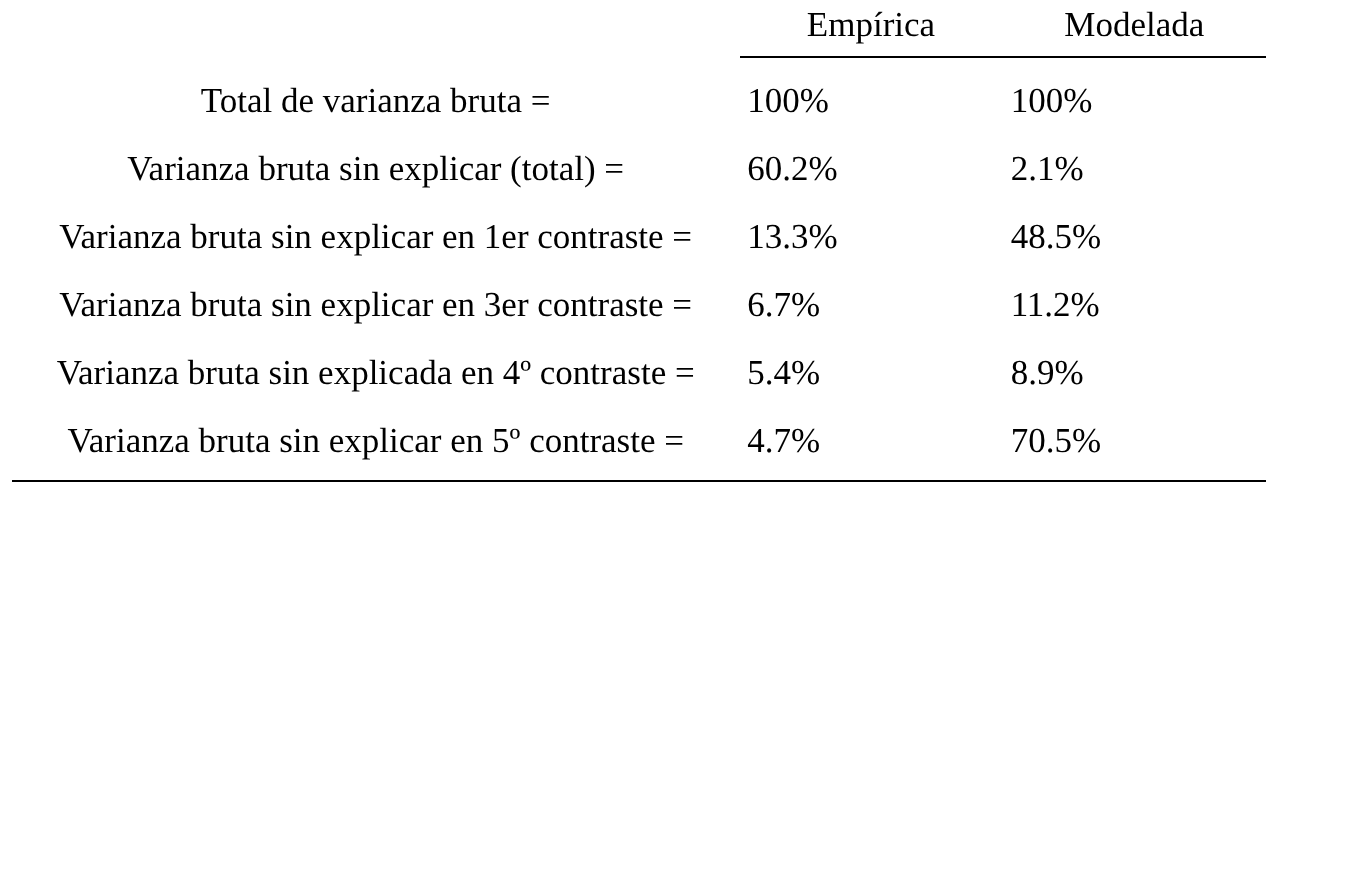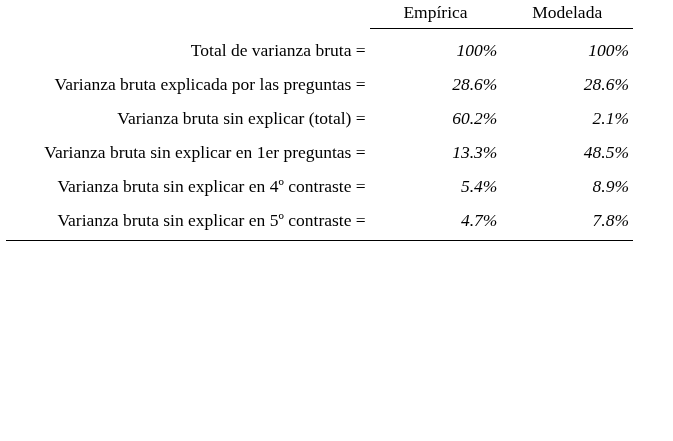--- a/index.html
+++ b/index.html
@@ -43,26 +43,25 @@
   thead th.num-head {
     text-align: center;
     border-bottom: 1.3px solid #000;
   }
 
   tbody tr td {
     padding: 6.5px 4px;
     vertical-align: baseline;
   }
   tbody td.label {
-    text-align: right;
+    text-align: center;
     white-space: nowrap;
   }
   tbody td.num {
-    text-align: right;
-    font-style: italic;
+    text-align: left;
   }
   tbody tr.first-body td {
     padding-top: 11px;
   }
   tbody tr.last-body td {
     padding-bottom: 9px;
   }
   .rule-bottom td {
     border-bottom: 1.3px solid #000;
     padding: 0;
@@ -86,43 +85,43 @@
         <th class="num-head">Modelada</th>
       </tr>
     </thead>
     <tbody>
       <tr class="first-body">
         <td class="label">Total de varianza bruta =</td>
         <td class="num">100%</td>
         <td class="num">100%</td>
       </tr>
       <tr>
-        <td class="label">Varianza bruta explicada por las preguntas =</td>
-        <td class="num">28.6%</td>
-        <td class="num">28.6%</td>
-      </tr>
-      <tr>
         <td class="label">Varianza bruta sin explicar (total)  =</td>
         <td class="num">60.2%</td>
         <td class="num">2.1%</td>
       </tr>
       <tr>
-        <td class="label">Varianza bruta sin explicar en 1er preguntas =</td>
+        <td class="label">Varianza bruta sin explicar en 1er contraste =</td>
         <td class="num">13.3%</td>
         <td class="num">48.5%</td>
       </tr>
       <tr>
-        <td class="label">Varianza bruta sin explicar en 4º contraste =</td>
+        <td class="label">Varianza bruta sin explicar en 3er contraste =</td>
+        <td class="num">6.7%</td>
+        <td class="num">11.2%</td>
+      </tr>
+      <tr>
+        <td class="label">Varianza bruta sin explicada en 4º contraste =</td>
         <td class="num">5.4%</td>
         <td class="num">8.9%</td>
       </tr>
       <tr class="last-body">
         <td class="label">Varianza bruta sin explicar en 5º contraste =</td>
         <td class="num">4.7%</td>
-        <td class="num">7.8%</td>
+        <td class="num">70.5%</td>
       </tr>
       <tr class="rule-bottom">
         <td></td>
         <td></td>
         <td></td>
       </tr>
     </tbody>
   </table>
 </div>
 

